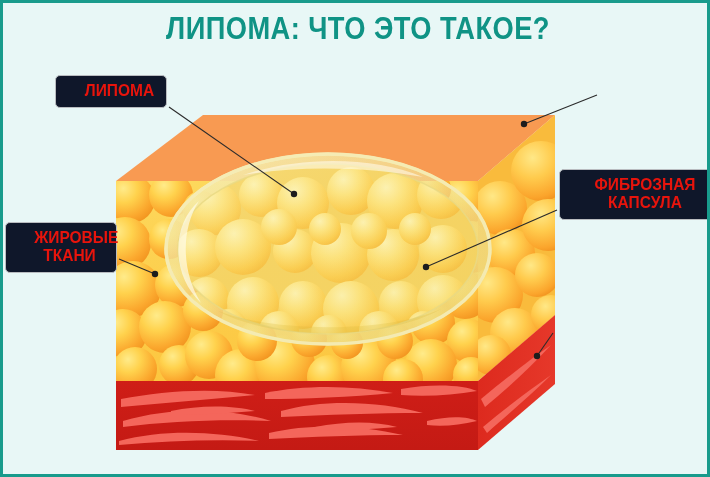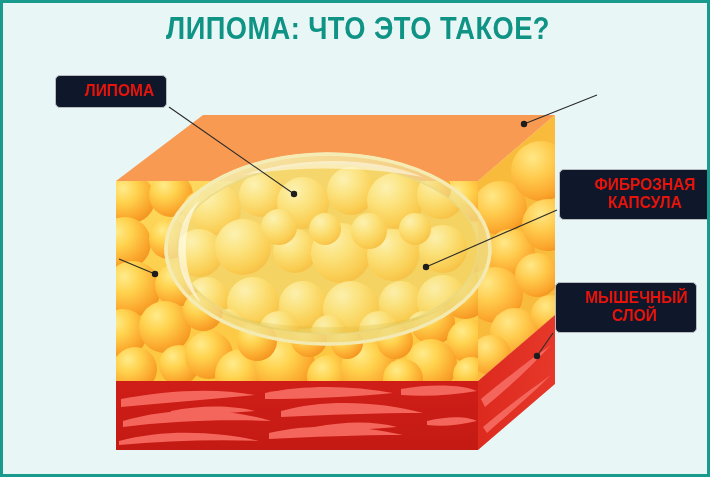--- a/index.html
+++ b/index.html
@@ -318,19 +318,19 @@
   <div class="label" id="lbl-lipoma">
     <span>ЛИПОМА</span>
   </div>
 
 
   <div class="label" id="lbl-fibrous">
     <span>ФИБРОЗНАЯ</span>
     <span>КАПСУЛА</span>
   </div>
 
-
-  <div class="label" id="lbl-muscle">
-    <span>МЫШЕЧНЫЙ</span>
-    <span>СЛОЙ</span>
+  <div class="label" id="lbl-fat">
+    <span>ЖИРОВЫЕ</span>
+    <span>ТКАНИ</span>
   </div>
 
+
 </div>
 
 </body></html>

